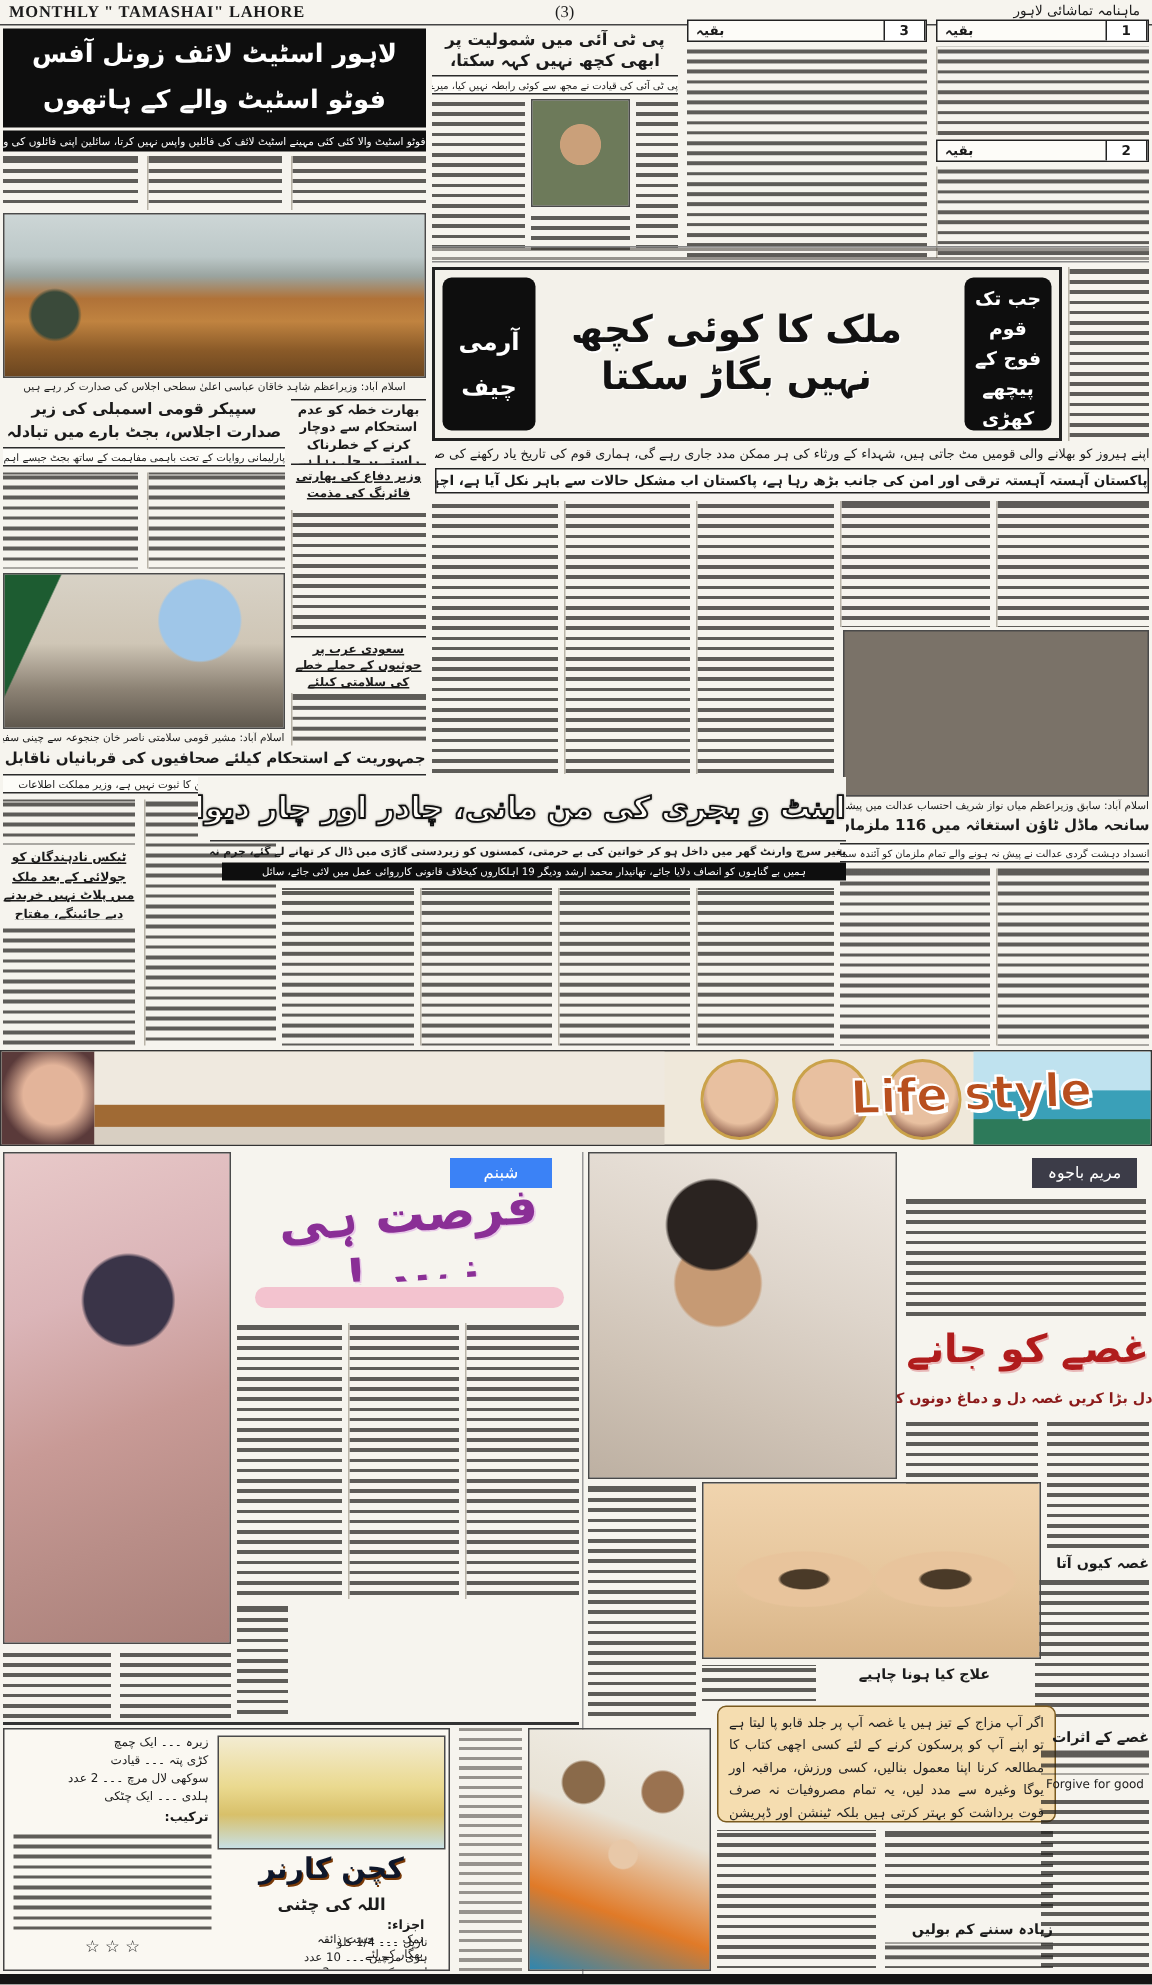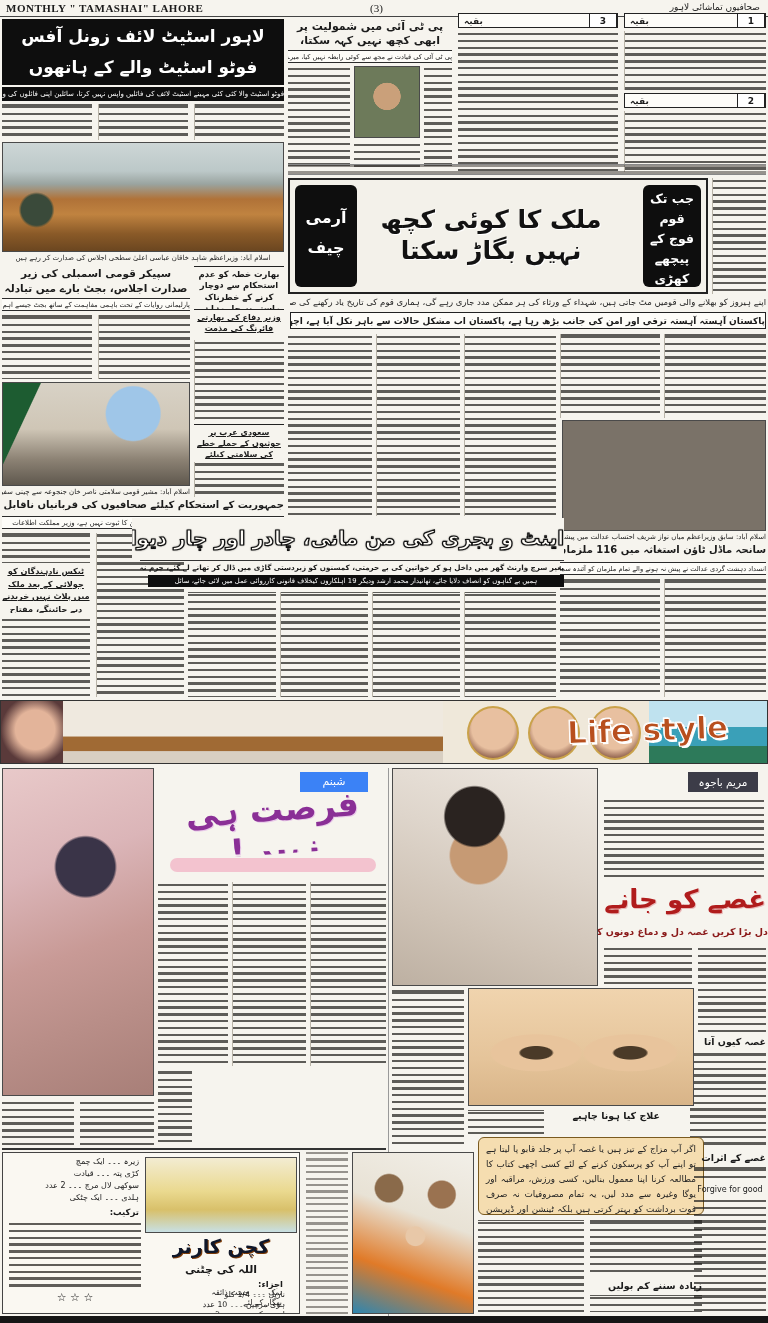--- a/index.html
+++ b/index.html
@@ -71,21 +71,21 @@
   .star-sec{font-size:9.5px;font-weight:bold;}
 </style>
 </head>
 <body>
 
 <div id="page">
 
   <div class="abs" style="left:0;top:0;width:768px;height:17px;border-bottom:1px solid #444;">
     <div class="abs en b" style="left:6px;top:2px;font-size:11px;letter-spacing:.5px;">MONTHLY " TAMASHAI" LAHORE</div>
     <div class="abs en" style="left:370px;top:2px;font-size:11px;">(3)</div>
-    <div class="abs ur" style="right:8px;top:2px;font-size:9px;">صحافیوں تماشائی لاہور</div>
+    <div class="abs ur" style="right:8px;top:2px;font-size:9px;">ماہنامہ تماشائی لاہور</div>
   </div>
 
   <div class="abs blackbar ctr ur hd" style="left:2px;top:19px;width:282px;height:66px;font-size:17px;font-weight:bold;line-height:1.8;padding:2px 4px;">لاہور اسٹیٹ لائف زونل آفس فوٹو اسٹیٹ والے کے ہاتھوں یرغمال</div>
   <div class="abs blackbar ctr ur hd" style="left:2px;top:87px;width:282px;height:14px;font-size:7px;line-height:14px;white-space:nowrap;">فوٹو اسٹیٹ والا کئی کئی مہینے اسٹیٹ لائف کی فائلیں واپس نہیں کرتا، سائلین اپنی فائلوں کی واپسی کیلئے زونل آفس کے چکر لگا لگا کر تھک گئے</div>
   <div class="abs stripes" style="left:2px;top:104px;width:90px;height:36px;"></div>
   <div class="abs stripes rule-l" style="left:98px;top:104px;width:90px;height:36px;"></div>
   <div class="abs stripes rule-l" style="left:194px;top:104px;width:90px;height:36px;"></div>
 
   <div class="abs photo ph-cabinet" style="left:2px;top:142px;width:282px;height:110px;"></div>
   <div class="abs ur ctr cap" style="left:2px;top:254px;width:282px;height:9px;">اسلام آباد: وزیراعظم شاہد خاقان عباسی اعلیٰ سطحی اجلاس کی صدارت کر رہے ہیں</div>
@@ -135,21 +135,21 @@
     <span class="contnum">2</span>
     <span class="contlbl">بقیہ</span>
   </div>
   <div class="abs stripes rule-l" style="left:624px;top:111px;width:142px;height:61px;"></div>
 
   <div class="abs stripes-lt" style="left:288px;top:164px;width:478px;height:11px;border-top:1px solid #888;border-bottom:1px solid #888;"></div>
 
   <div class="abs" style="left:288px;top:178px;width:420px;height:116px;border:2px solid #222;background:#f3f1ea;">
     <div class="abs blackbar ur ctr b" style="right:5px;top:5px;width:58px;height:102px;font-size:12.5px;line-height:1.6;padding:4px 3px;border-radius:6px;overflow:hidden;">جب تک قوم فوج کے پیچھے کھڑی ہے</div>
     <div class="abs ur ctr b hd" style="right:86px;left:72px;top:24px;height:70px;font-size:25px;letter-spacing:-1px;line-height:1.25;color:#121212;text-shadow:1px 1px 0 #fff;">ملک کا کوئی کچھ نہیں بگاڑ سکتا</div>
-    <div class="abs blackbar ur ctr b" style="left:5px;top:5px;width:62px;height:102px;font-size:16px;line-height:1.9;padding-top:18px;border-radius:6px;overflow:hidden;">آرمی چیف</div>
+    <div class="abs blackbar ur ctr b" style="left:5px;top:5px;width:62px;height:102px;font-size:16px;line-height:1.9;padding-top:28px;border-radius:6px;overflow:hidden;">آرمی چیف</div>
   </div>
 
   <div class="abs stripes rule-l" style="left:712px;top:178px;width:54px;height:116px;"></div>
 
   <div class="abs ur ctr hd" style="left:290px;top:297px;width:476px;height:13px;font-size:8.5px;white-space:nowrap;">اپنے ہیروز کو بھلانے والی قومیں مٹ جاتی ہیں، شہداء کے ورثاء کی ہر ممکن مدد جاری رہے گی، ہماری قوم کی تاریخ یاد رکھنے کی صلاحیت بہت کم ہے، بطور قوم ہمیں ہمیشہ ان کی قربانیوں کو یاد رکھنا چاہیے</div>
   <div class="abs ur ctr b hd" style="left:290px;top:312px;width:476px;height:17px;font-size:9px;line-height:16px;white-space:nowrap;border:1px solid #222;background:#fdfcf8;">پاکستان آہستہ آہستہ ترقی اور امن کی جانب بڑھ رہا ہے، پاکستان اب مشکل حالات سے باہر نکل آیا ہے، اچھے دن آنے والے ہیں، جنرل ہیڈ کوارٹرز میں تقسیم اعزازات کی تقریب سے خطاب</div>
 
   <div class="abs stripes" style="left:288px;top:334px;width:84px;height:182px;"></div>
   <div class="abs stripes rule-l" style="left:376px;top:334px;width:84px;height:182px;"></div>
   <div class="abs stripes rule-l" style="left:464px;top:334px;width:92px;height:182px;"></div>

